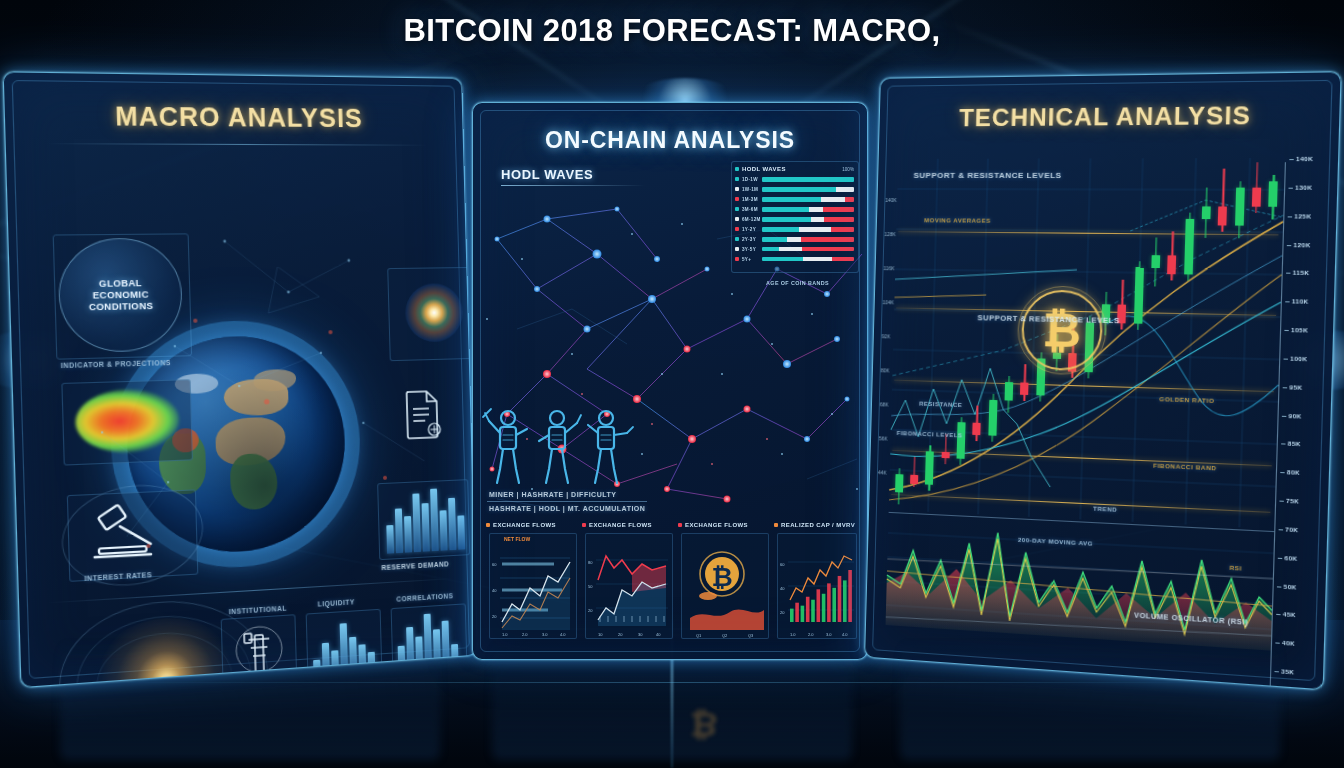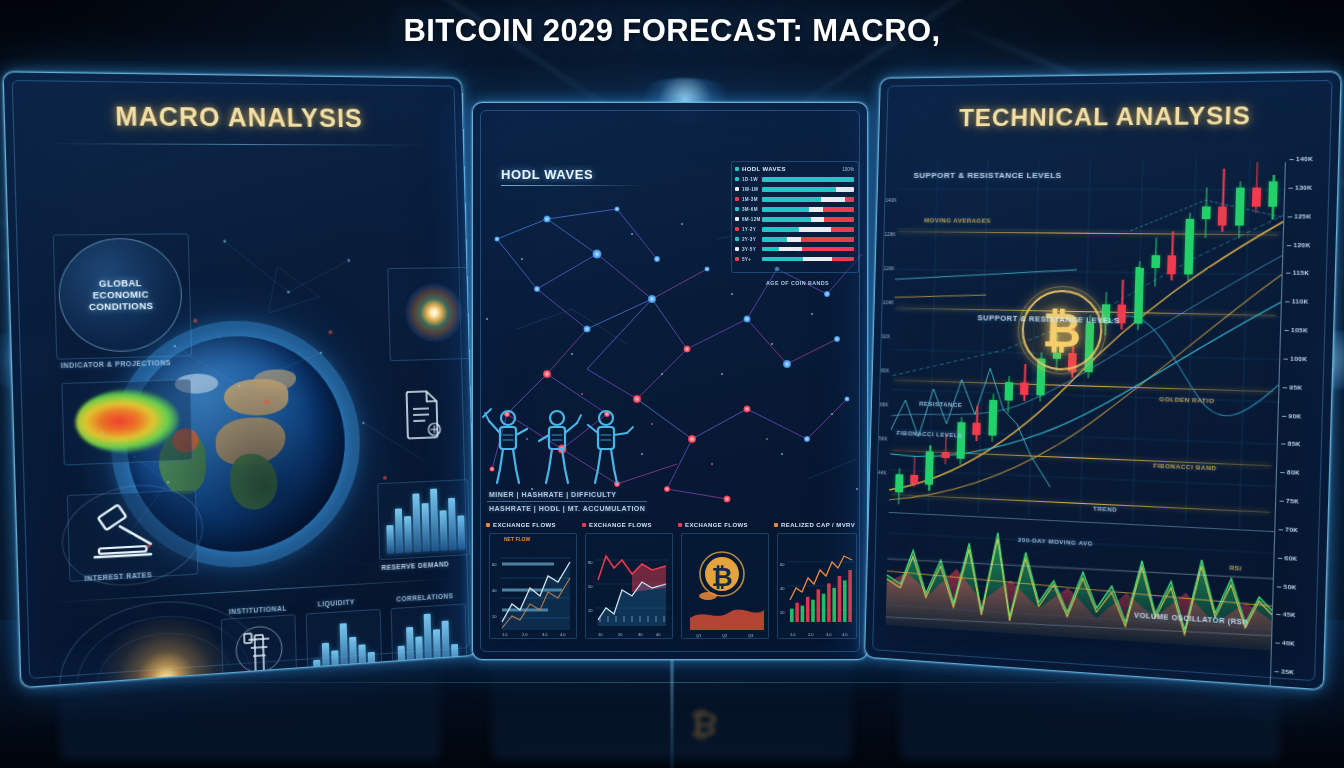--- a/index.html
+++ b/index.html
@@ -160,21 +160,21 @@
   <div class="streak" style="left:-60px;top:300px;width:480px;height:2px;transform:rotate(14deg);opacity:.7;"></div>
   <div class="streak" style="left:920px;top:120px;width:540px;height:2px;transform:rotate(22deg);"></div>
   <div class="streak" style="left:880px;top:330px;width:520px;height:2px;transform:rotate(-16deg);opacity:.65;"></div>
   <div class="streak" style="left:300px;top:40px;width:420px;height:2px;transform:rotate(34deg);opacity:.55;"></div>
   <div class="streak" style="left:700px;top:30px;width:420px;height:2px;transform:rotate(-34deg);opacity:.55;"></div>
   <div class="glowdot" style="left:630px;top:78px;width:110px;height:46px;"></div>
   <div class="glowdot" style="left:-30px;top:330px;width:130px;height:60px;opacity:.6;"></div>
   <div class="glowdot" style="left:1260px;top:330px;width:130px;height:60px;opacity:.6;"></div>
 
   <div id="main-title">
-    <span>BITCOIN 2029 FORECAST: MACRO,</span>
+    <span>BITCOIN 2018 FORECAST: MACRO,</span>
   </div>
 
   <div id="floor">
     <div class="floorline" style="left:0;top:34px;width:1344px;height:1.4px;opacity:.35;"></div>
     <div class="floorline" style="left:170px;top:8px;width:1010px;height:1.6px;opacity:.5;"></div>
     <div class="floorline" style="left:671px;top:0;width:2.4px;height:148px;background:linear-gradient(180deg,rgba(150,225,255,.95),rgba(80,190,255,.2));filter:blur(1px);"></div>
     <div class="floorline" style="left:40px;top:-4px;width:600px;height:1.8px;transform:rotate(11deg);transform-origin:right center;"></div>
     <div class="floorline" style="left:704px;top:-4px;width:600px;height:1.8px;transform:rotate(-11deg);transform-origin:left center;"></div>
     <div class="floorline" style="left:110px;top:62px;width:1124px;height:1.3px;opacity:.45;"></div>
   </div>
@@ -317,20 +317,21 @@
           <circle cx="170" cy="96" r="2"></circle>
         <circle cx="350" cy="255" r="2"></circle>
           <circle cx="120" cy="310" r="2"></circle>
       </g>
     </svg>
   </div>
 
   <div class="panel" id="panel-onchain">
     <div class="inner-frame"></div>
 
+    <div class="panel-title t-white" style="top:24px;font-size:23px;">ON-CHAIN ANALYSIS</div>
 
     <div style="position:absolute;left:28px;top:64px;font-size:13px;font-weight:700;color:#eaf6ff;letter-spacing:.6px;text-shadow:0 0 6px rgba(120,200,255,.75);">HODL WAVES</div>
     <div style="position:absolute;left:28px;top:82px;width:144px;height:1px;background:linear-gradient(90deg,rgba(160,220,255,.75),rgba(160,220,255,0));"></div>
 
     <div id="net-wrap">
       <svg width="392" height="320" viewBox="0 0 392 320">
         <defs>
           <linearGradient id="gBR" x1="0" y1="0" x2="1" y2="1">
             <stop offset="0%" stop-color="#3fa8ff"></stop>
               <stop offset="50%" stop-color="#8a4de0"></stop>

